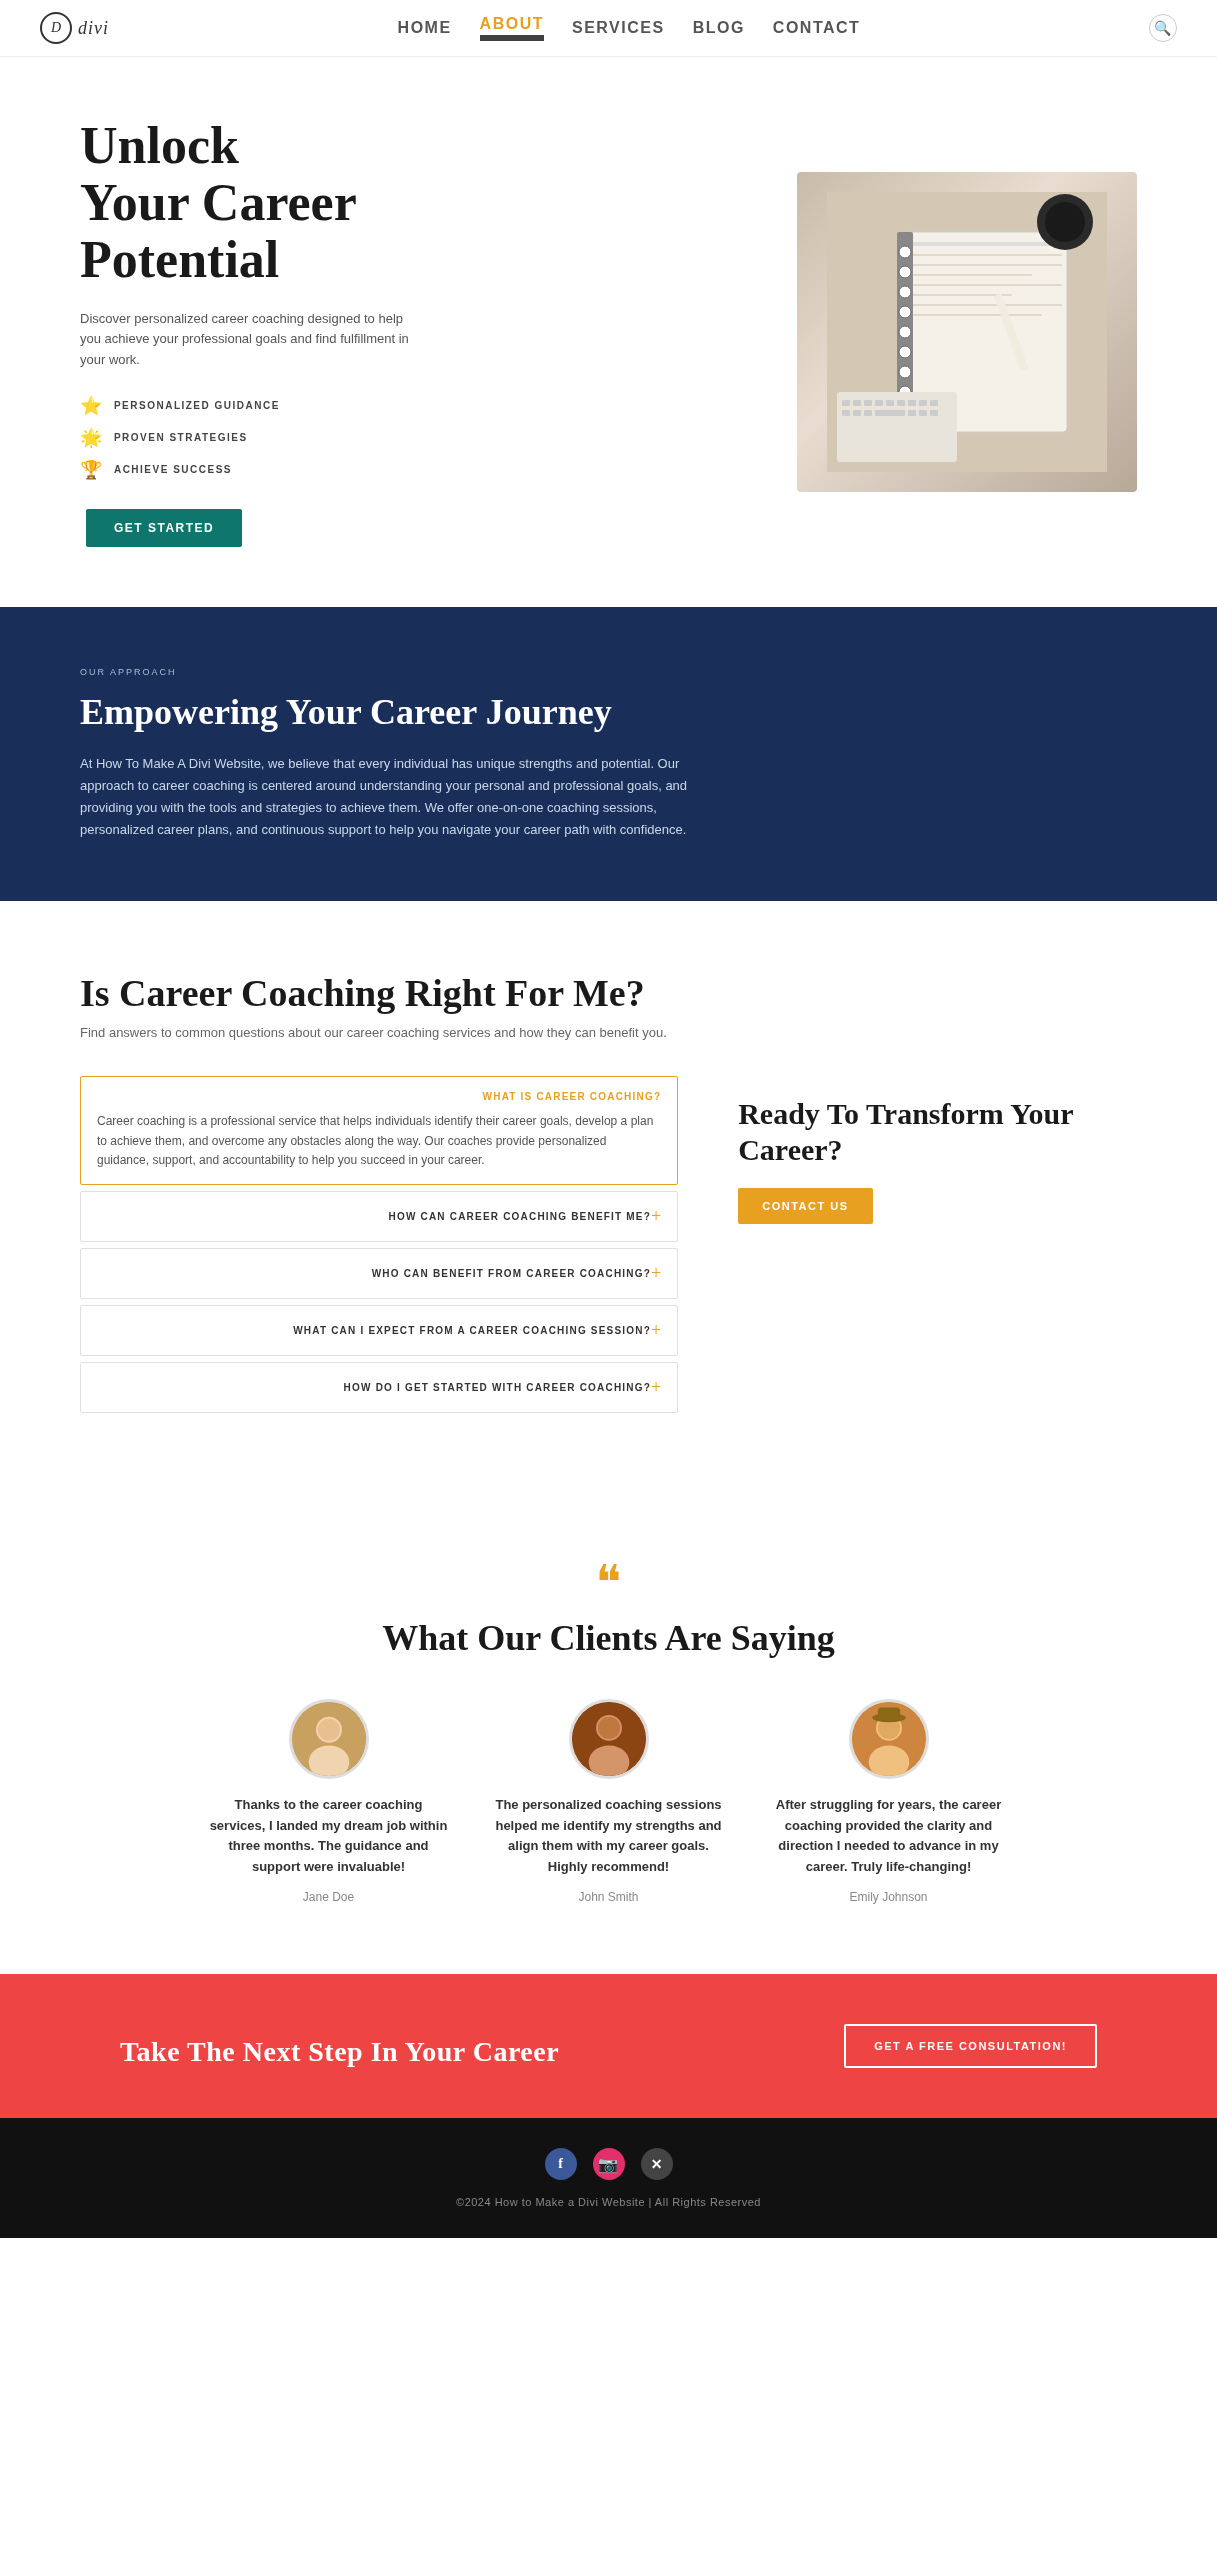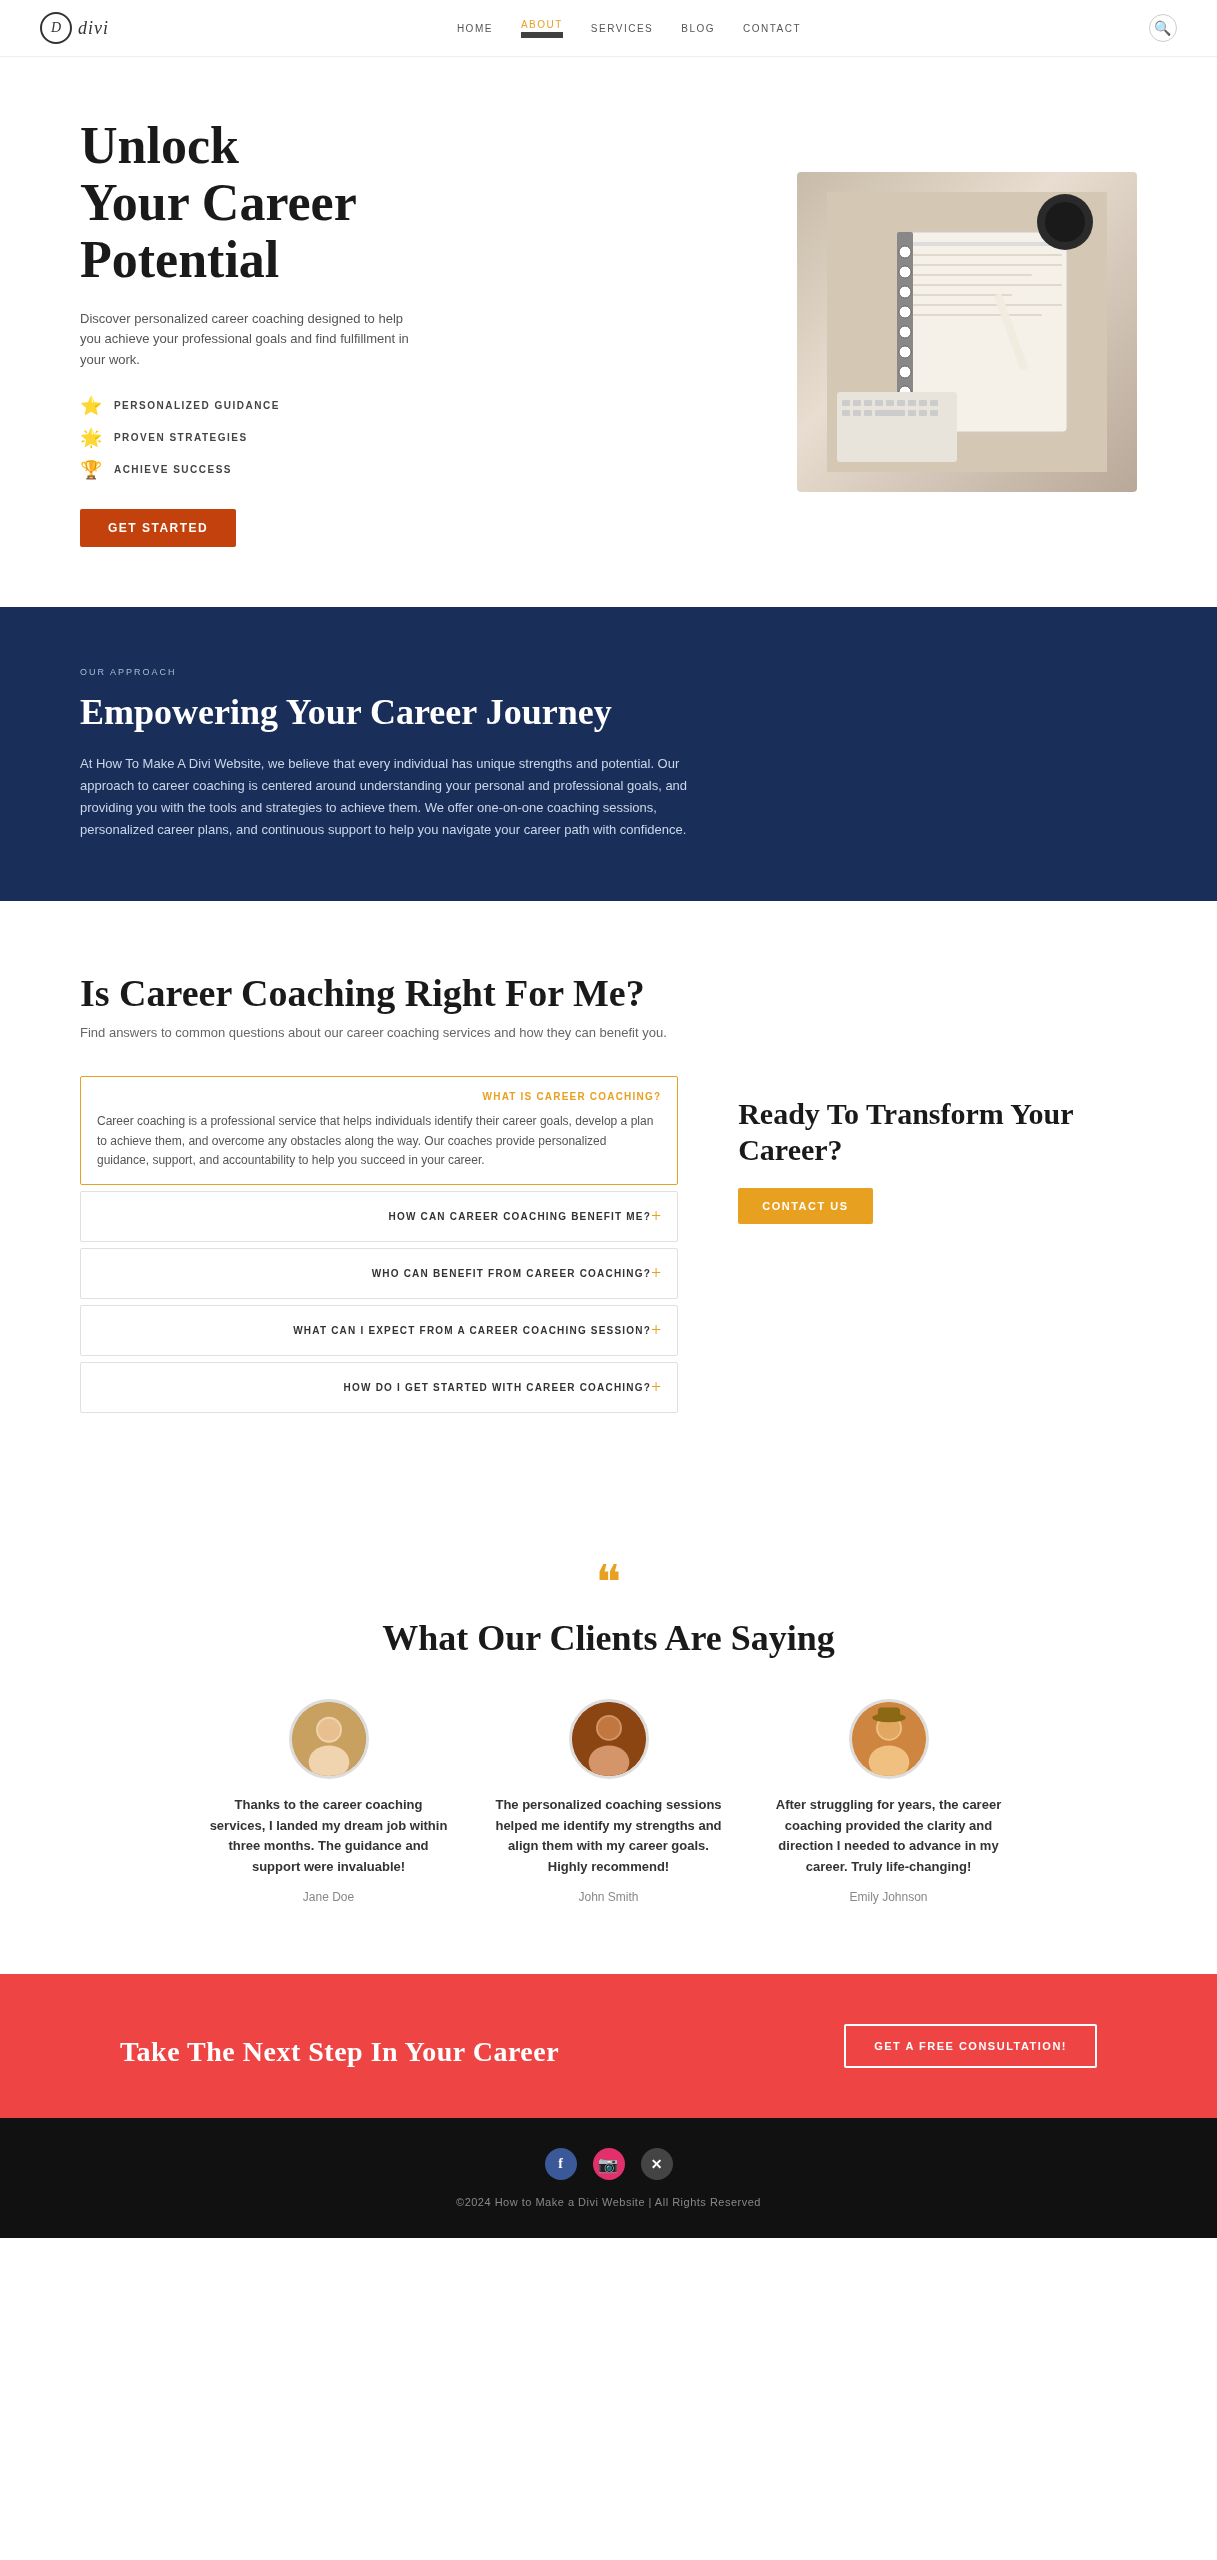--- a/index.html
+++ b/index.html
@@ -13,22 +13,22 @@
     }
     .logo { display: flex; align-items: center; gap: 6px; }
     .logo-circle {
       width: 32px; height: 32px; border-radius: 50%; border: 2px solid #333;
       display: flex; align-items: center; justify-content: center;
       font-style: italic; font-size: 14px; color: #333;
     }
     .logo-text { font-size: 18px; color: #333; letter-spacing: 1px; font-style: italic; text-align: right; }
     .nav-links { display: flex; gap: 28px; align-items: center; }
     .nav-links a {
-      text-decoration: none; font-size: 10px; letter-spacing: 1.5px;
-      color: #555; font-family: Arial, sans-serif; font-weight: 400; text-transform: uppercase;
+      text-decoration: none; font-size: 16px; letter-spacing: 1.5px;
+      color: #555; font-family: Arial, sans-serif; font-weight: 700; text-transform: uppercase;
     }
     .nav-links a.active { color: #e8a020; border-bottom: 6px solid #404040; padding-bottom: 2px; }
     .nav-search {
       width: 28px; height: 28px; border-radius: 50%; border: 1px solid #ccc;
       display: flex; align-items: center; justify-content: center; cursor: pointer; font-size: 14px;
     }
 
     
     .hero {
       display: flex; align-items: center; padding: 60px 80px;
@@ -42,23 +42,23 @@
     }
     .hero-sub { font-size: 13px; color: #555; line-height: 1.6; margin-bottom: 24px; max-width: 340px; font-family: Arial, sans-serif; }
     .hero-features { list-style: none; margin-bottom: 28px; }
     .hero-features li {
       display: flex; align-items: center; gap: 10px;
       font-size: 10px; letter-spacing: 1.5px; text-transform: uppercase;
       color: #444; margin-bottom: 10px; font-family: Arial, sans-serif; font-weight: 600;
     }
     .feat-icon { font-size: 18px; }
     .btn-started {
-      background: #c2410c; color: #fff; border: none; padding: 12px 28px;
+      background: #0f766e; color: #fff; border: none; padding: 12px 28px;
       font-size: 12px; letter-spacing: 1.5px; text-transform: uppercase;
-      font-family: Arial, sans-serif; font-weight: 600; cursor: pointer; border-radius: 2px;
+      font-family: Arial, sans-serif; font-weight: 600; cursor: pointer; border-radius: 2px; margin-left: 6px;
     }
     .hero-right { flex: 1; max-width: 340px; }
     .hero-img {
       width: 100%; height: 320px; background: #d4c9b8;
       border-radius: 4px; overflow: hidden; position: relative;
     }
     .hero-img-inner {
       width: 100%; height: 100%;
       background: linear-gradient(135deg, #c8bba8 0%, #e8ddd0 40%, #b8a898 100%);
       display: flex; align-items: center; justify-content: center; font-size: 60px;

